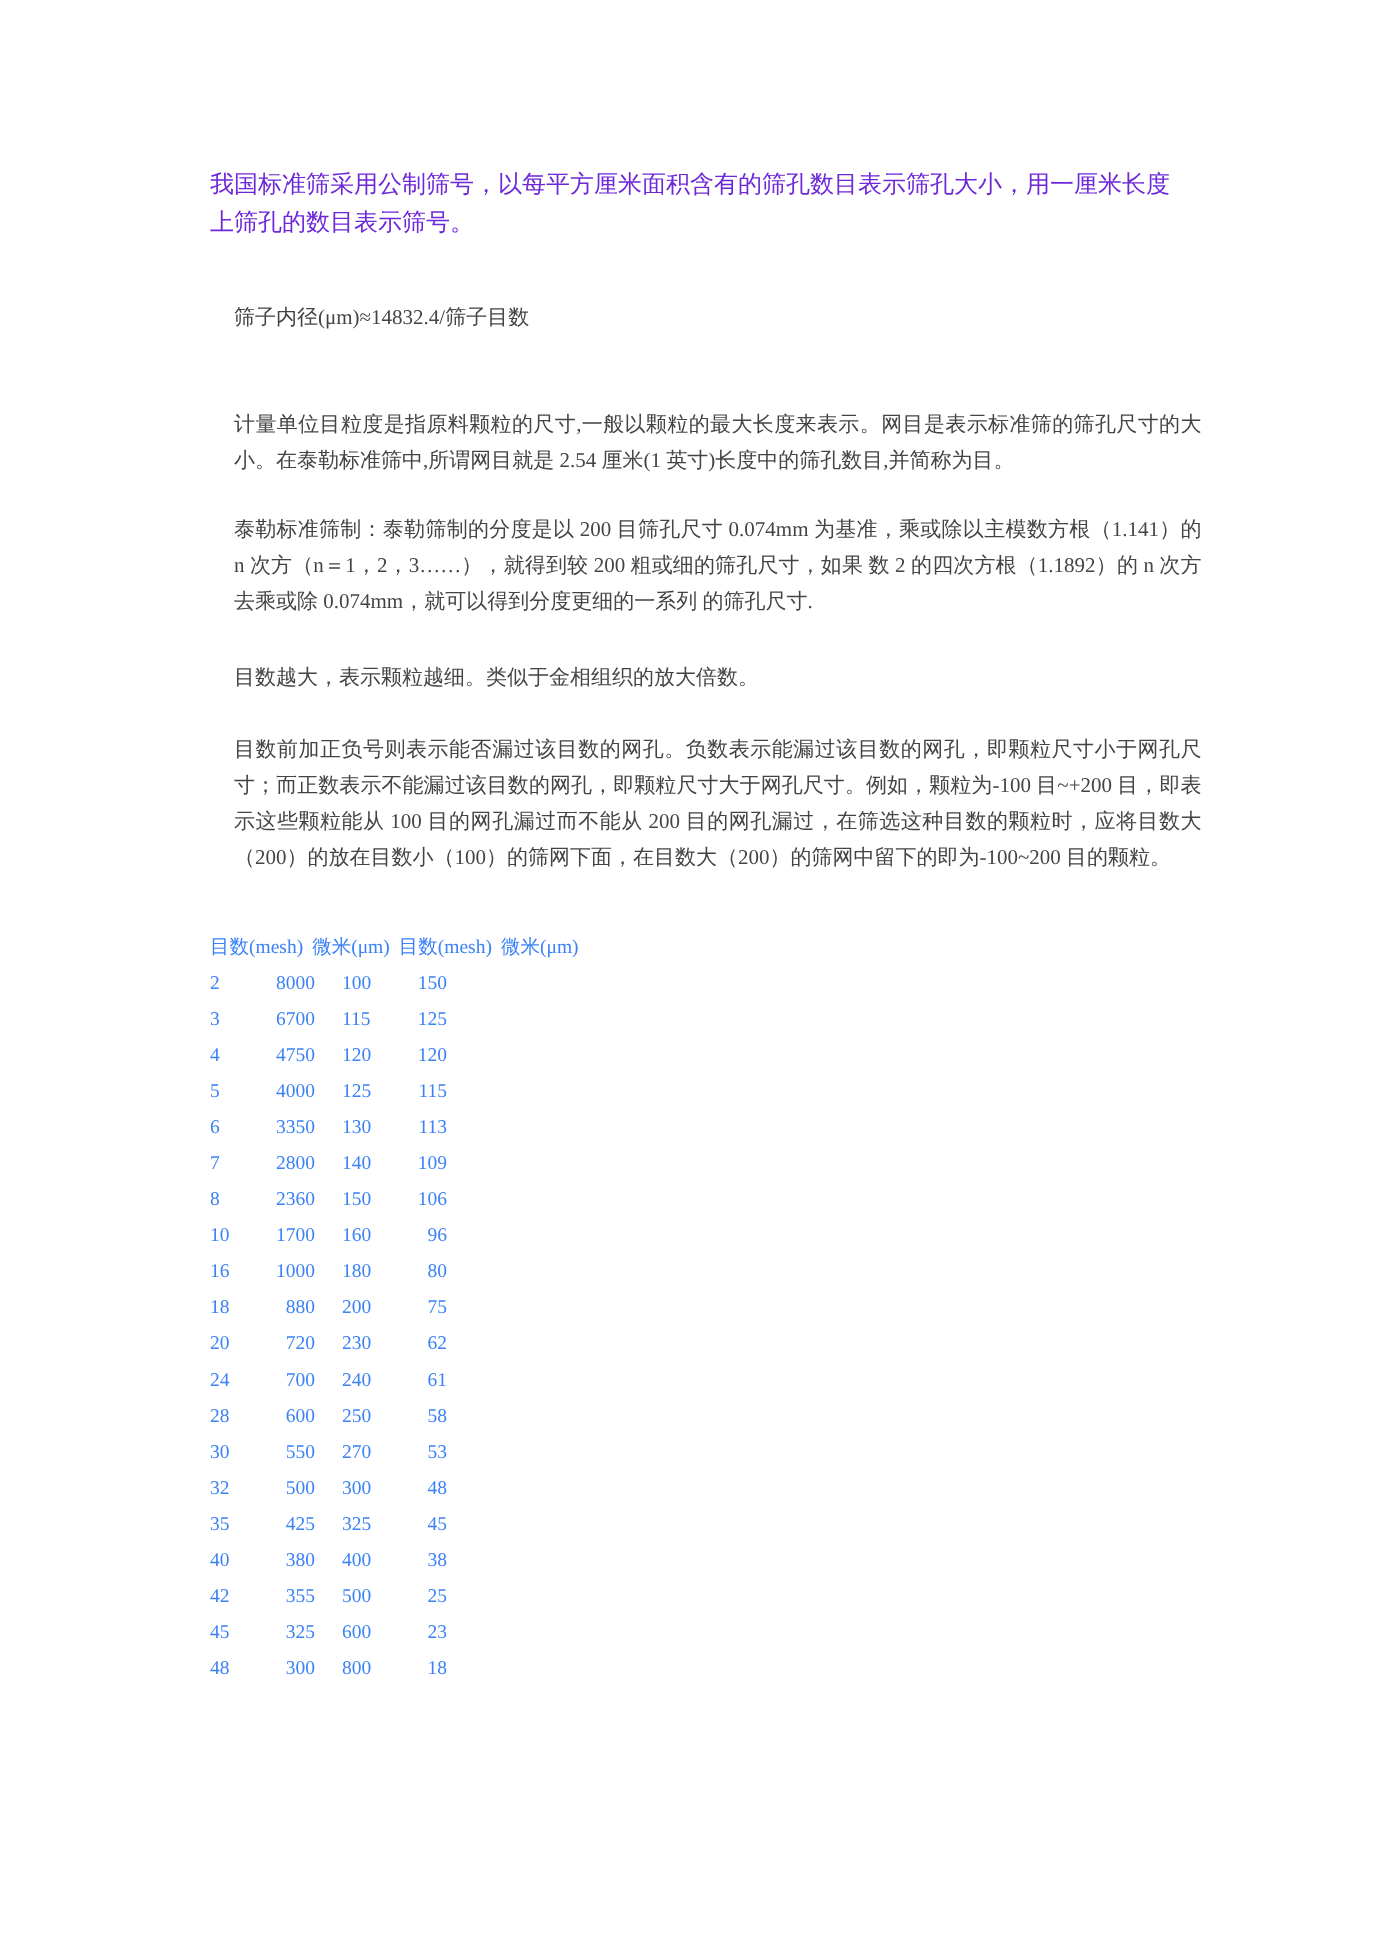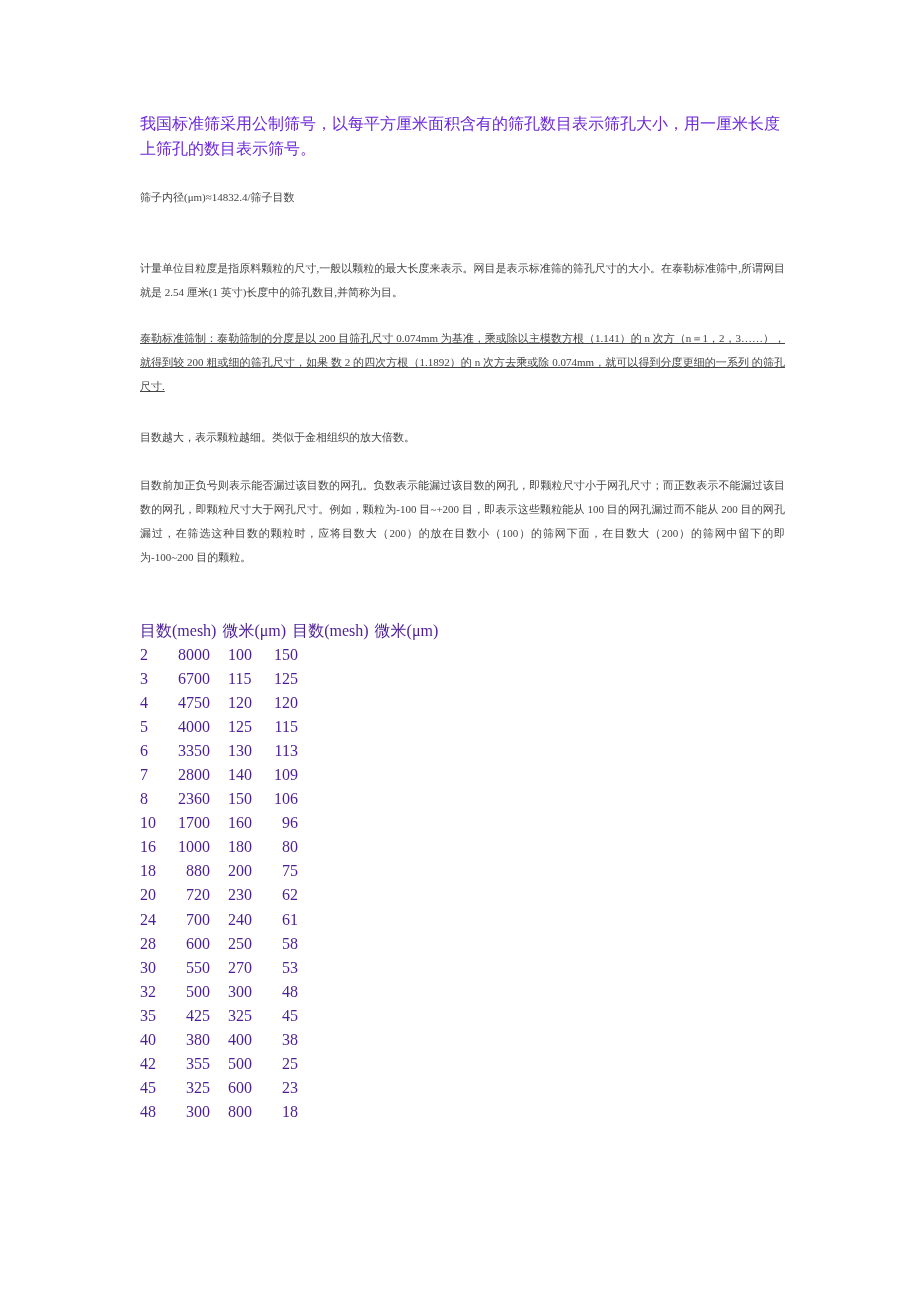--- a/index.html
+++ b/index.html
@@ -27,38 +27,38 @@
       width: 650px;
       font-size: 16px;
       line-height: 25px;
       color: #6d28d9;
       margin: 0;
     }
     .p {
       position: absolute;
       left: 0;
       width: 645px;
-      font-size: 11px;
+      font-size: 14px;
       line-height: 24px;
       color: #444444;
-      margin: 0;
+      margin: 16px;
       text-align: justify;
     }
     #formula { top: 185px; }
     #para-mesh-def { top: 256px; }
-    #para-tyler { top: 326px; text-decoration: underline; }
+    #para-tyler { top: 326px; }
     #para-larger { top: 425px; }
     #para-sign { top: 473px; }
 
     .table {
       position: absolute;
       top: 619px;
       left: 0;
-      font-size: 16px;
-      color: #4c1d95;
+      font-size: 13px;
+      color: #3b82f6;
     }
     .thead {
       height: 24px;
       line-height: 24px;
       white-space: nowrap;
     }
     .thead span { margin-right: 6px; }
     .row {
       position: relative;
       height: 24.05px;

